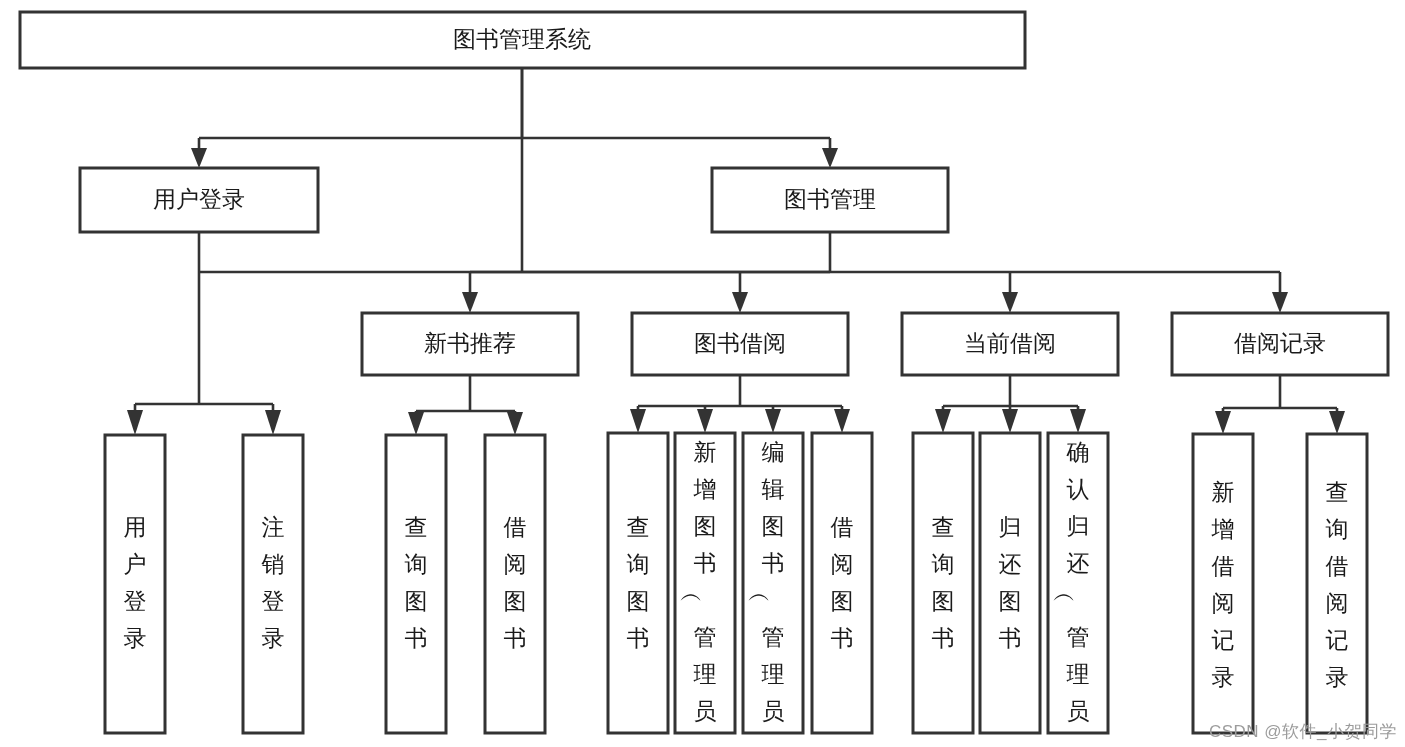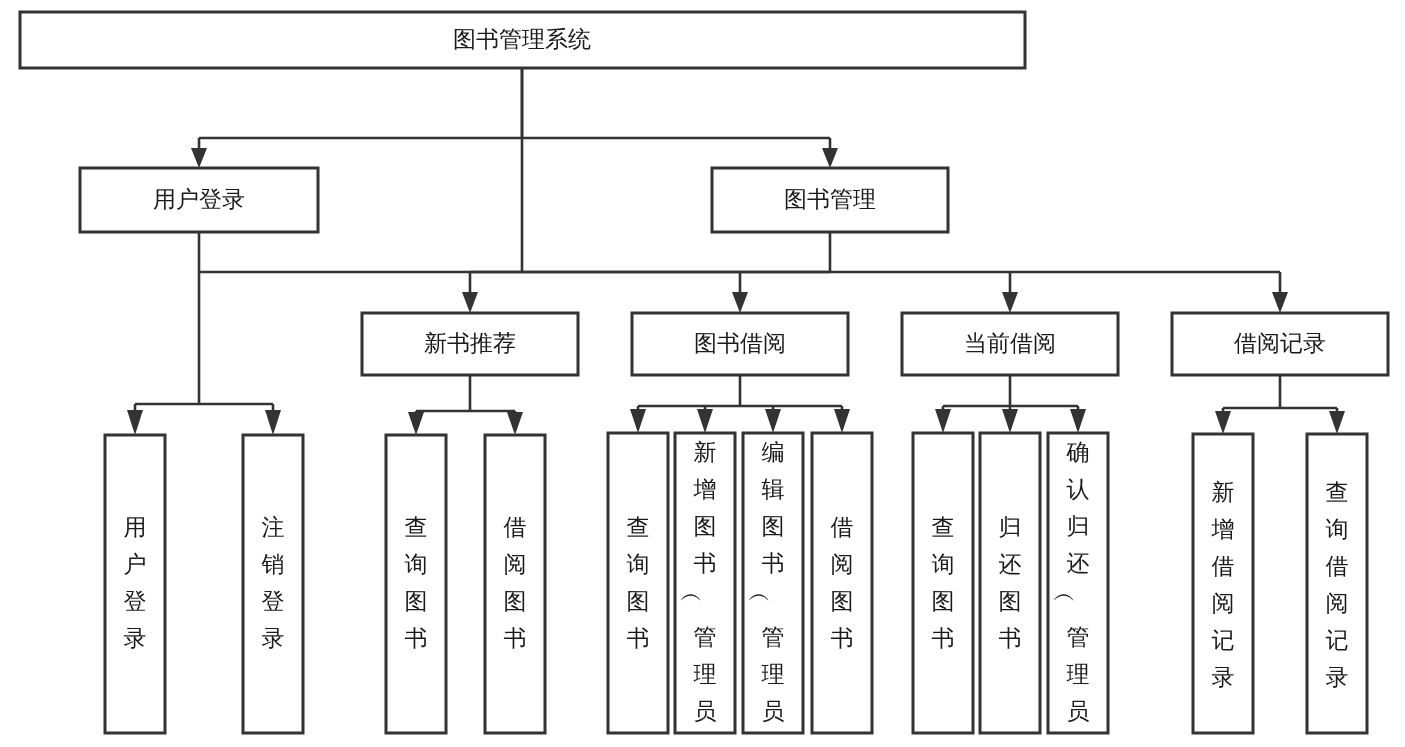--- a/index.html
+++ b/index.html
@@ -225,14 +225,15 @@
       <rect class="node-box" x="1193" y="434" width="60" height="299"></rect>
       <text class="node-label-v" x="1223" y="500"><tspan x="1223" y="500">新</tspan><tspan x="1223" y="537">增</tspan><tspan x="1223" y="574">借</tspan><tspan x="1223" y="611">阅</tspan><tspan x="1223" y="648">记</tspan><tspan x="1223" y="685">录</tspan></text>
     </g>
     <g>
       <rect class="node-box" x="1307" y="434" width="60" height="299"></rect>
       <text class="node-label-v" x="1337" y="500"><tspan x="1337" y="500">查</tspan><tspan x="1337" y="537">询</tspan><tspan x="1337" y="574">借</tspan><tspan x="1337" y="611">阅</tspan><tspan x="1337" y="648">记</tspan><tspan x="1337" y="685">录</tspan></text>
     </g>
 
   </svg>
 
+  <div class="watermark">CSDN @软件_小贺同学</div>
 
 </div>
 
 </body></html>

